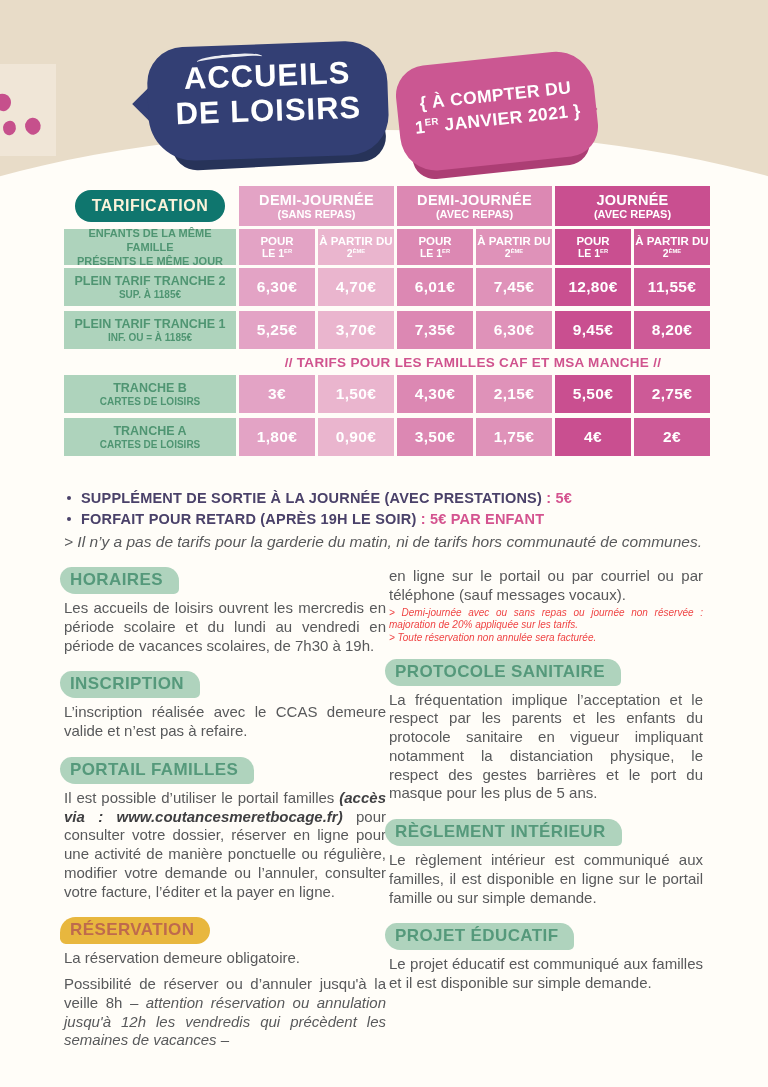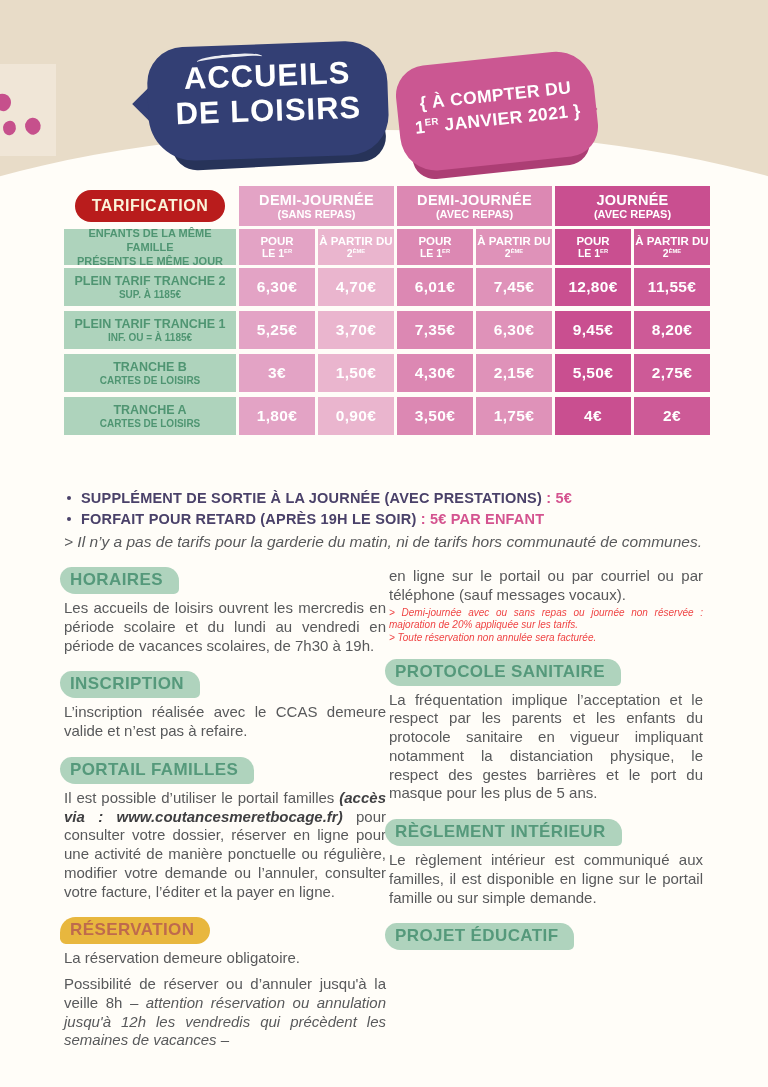--- a/index.html
+++ b/index.html
@@ -47,21 +47,21 @@
   .v5 { background:#C94F90; } .v6 { background:#CD5A97; }
   .g1 { background:#E3A3C5; } .g2 { background:#DC88B3; } .g3 { background:#C94F90; }
   .group-l1 { color:#fff; font-weight:bold; font-size:14.5px; letter-spacing:.3px; }
   .group-l2 { color:#fff; font-weight:bold; font-size:11px; }
   .sub-l1 { color:#fff; font-weight:bold; font-size:11.5px; }
   .sub-l2 { color:#fff; font-weight:bold; font-size:10.5px; }
   .fam-l { font-size:11px; line-height:1.3; }
   .rl1 { font-size:12.5px; line-height:1.2; }
   .rl2 { font-size:10px; }
   .val { color:#fff; font-weight:bold; font-size:15.5px; letter-spacing:.3px; }
-  .gold-pill { background:#b91c1c; color:#FBF3DA; border-radius:17px; font-weight:bold; font-size:16px; letter-spacing:.5px; width:150px; padding:7px 0; text-align:center; }
+  .gold-pill { background:#0f766e; color:#FBF3DA; border-radius:17px; font-weight:bold; font-size:16px; letter-spacing:.5px; width:150px; padding:7px 0; text-align:center; }
   .sec-title { text-align:center; color:#D0538E; font-weight:bold; font-size:13.5px; letter-spacing:.3px; margin:6px 0 5px 172px; }
 
   
   .content { position:absolute; left:64px; top:490px; width:650px; }
   .bullet-line { display:flex; align-items:center; gap:10px; margin-bottom:5px; color:#4A4169; font-weight:bold; font-size:14.5px; letter-spacing:.2px; }
   .dot { width:4px; height:4px; border-radius:50%; background:#4A4169; margin-left:3px; flex:none; }
   .accent { color:#D4538F; }
   .garderie { font-style:italic; color:#58595B; font-size:15.5px; margin-top:6px; }
 
   .cols { display:flex; gap:3px; margin-top:16px; }
@@ -200,20 +200,21 @@
           <span class="val">6,30€</span>
         </div>
       <div class="cell vcell v5">
           <span class="val">9,45€</span>
         </div>
       <div class="cell vcell v6">
           <span class="val">8,20€</span>
         </div>
     </div>
 
+    <div class="sec-title">// TARIFS POUR LES FAMILLES CAF ET MSA MANCHE //</div>
 
     <div class="trow datarow">
       <div class="cell labelcol greencell">
         <span class="rl1">TRANCHE B</span>
           <span class="rl2">CARTES DE LOISIRS</span>
       </div>
       <div class="cell vcell v1">
           <span class="val">3€</span>
         </div>
       <div class="cell vcell v2">
@@ -291,16 +292,17 @@
         <p class="note">&gt; Demi-journée avec ou sans repas ou journée non réservée : majoration de 20% appliquée sur les tarifs.</p>
         <p class="note">&gt; Toute réservation non annulée sera facturée.</p>
 
         <span class="pill">PROTOCOLE SANITAIRE</span>
         <p class="body">La fréquentation implique l’acceptation et le respect par les parents et les enfants du protocole sanitaire en vigueur impliquant notamment la distanciation physique, le respect des gestes barrières et le port du masque pour les plus de 5 ans.</p>
 
         <span class="pill">RÈGLEMENT INTÉRIEUR</span>
         <p class="body">Le règlement intérieur est communiqué aux familles, il est disponible en ligne sur le portail famille ou sur simple demande.</p>
 
         <span class="pill">PROJET ÉDUCATIF</span>
+        <p class="body">Le projet éducatif est communiqué aux familles et il est disponible sur simple demande.</p>
       </div>
     </div>
   </div>
 </div>
 
 </body></html>

